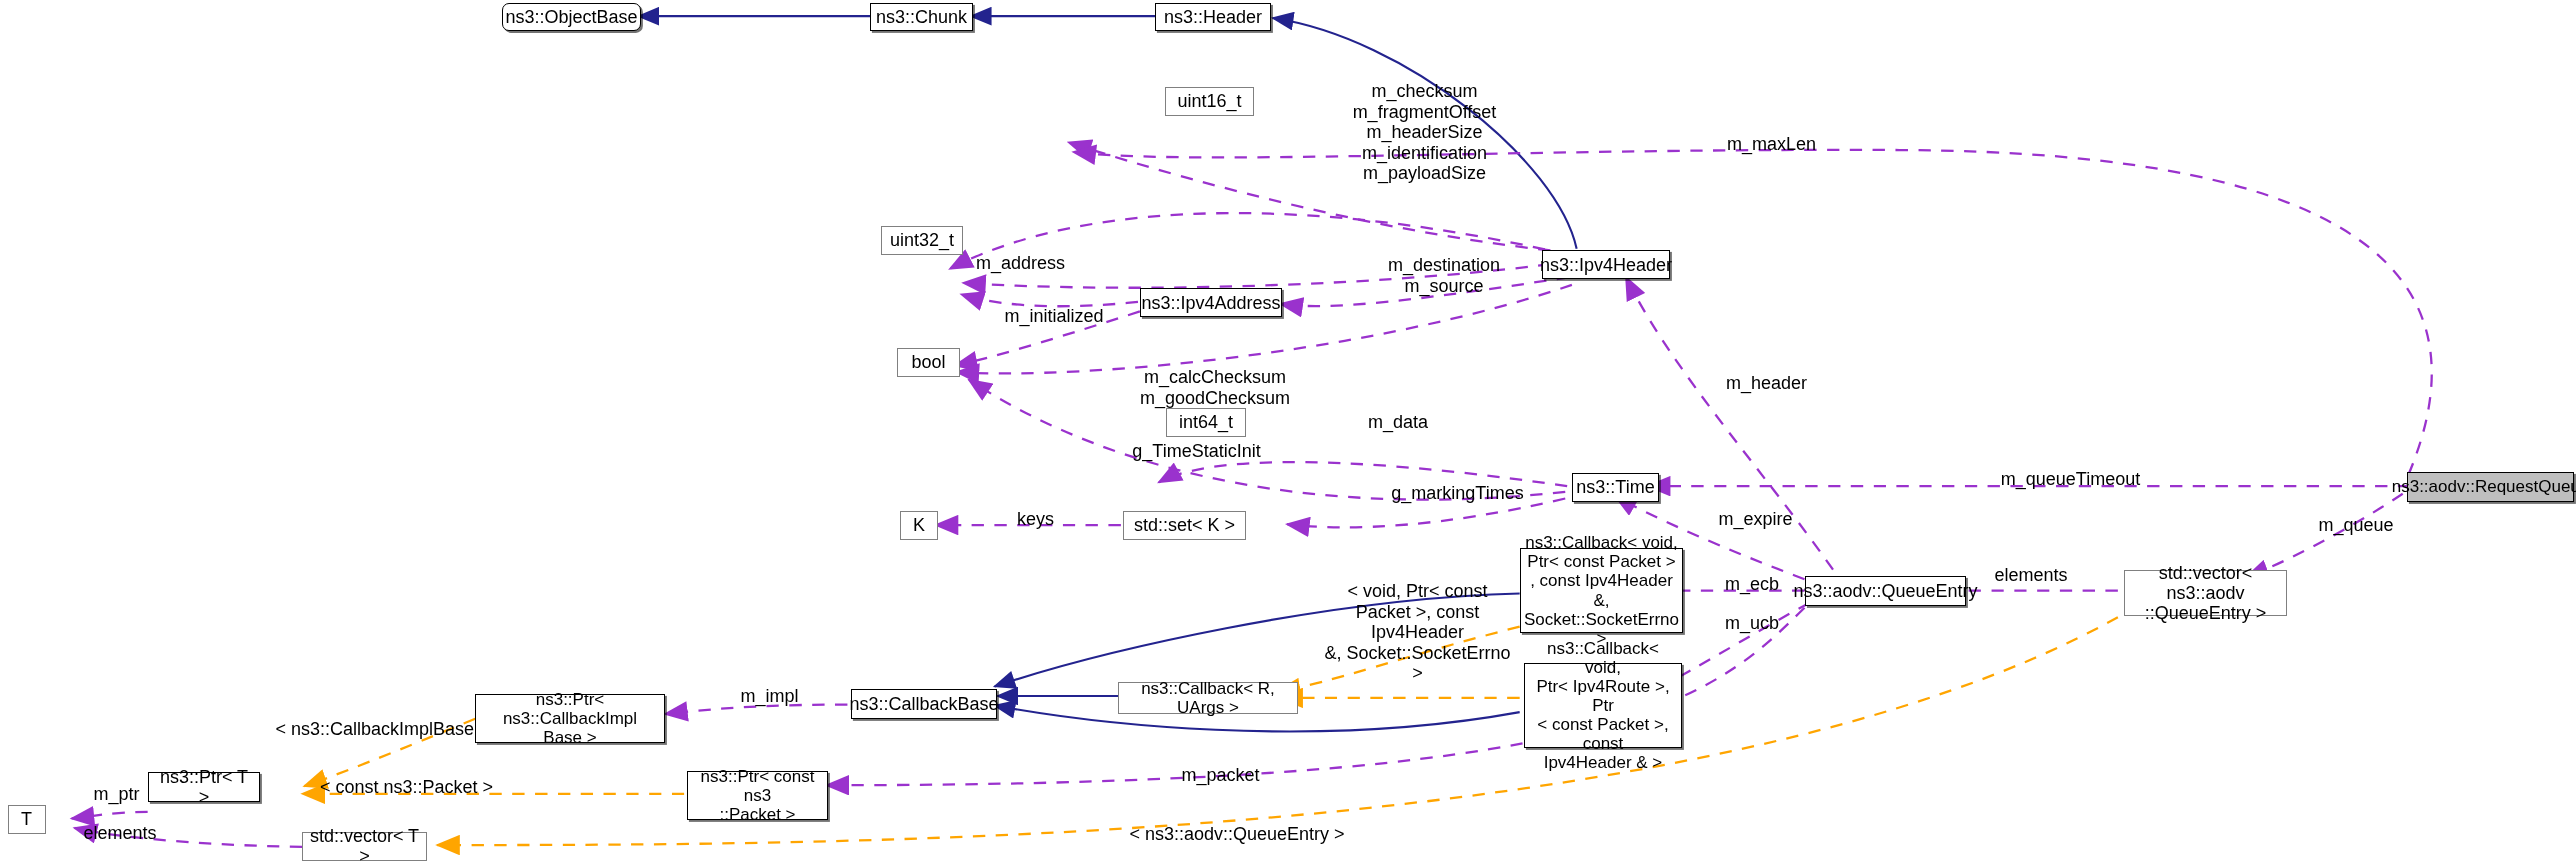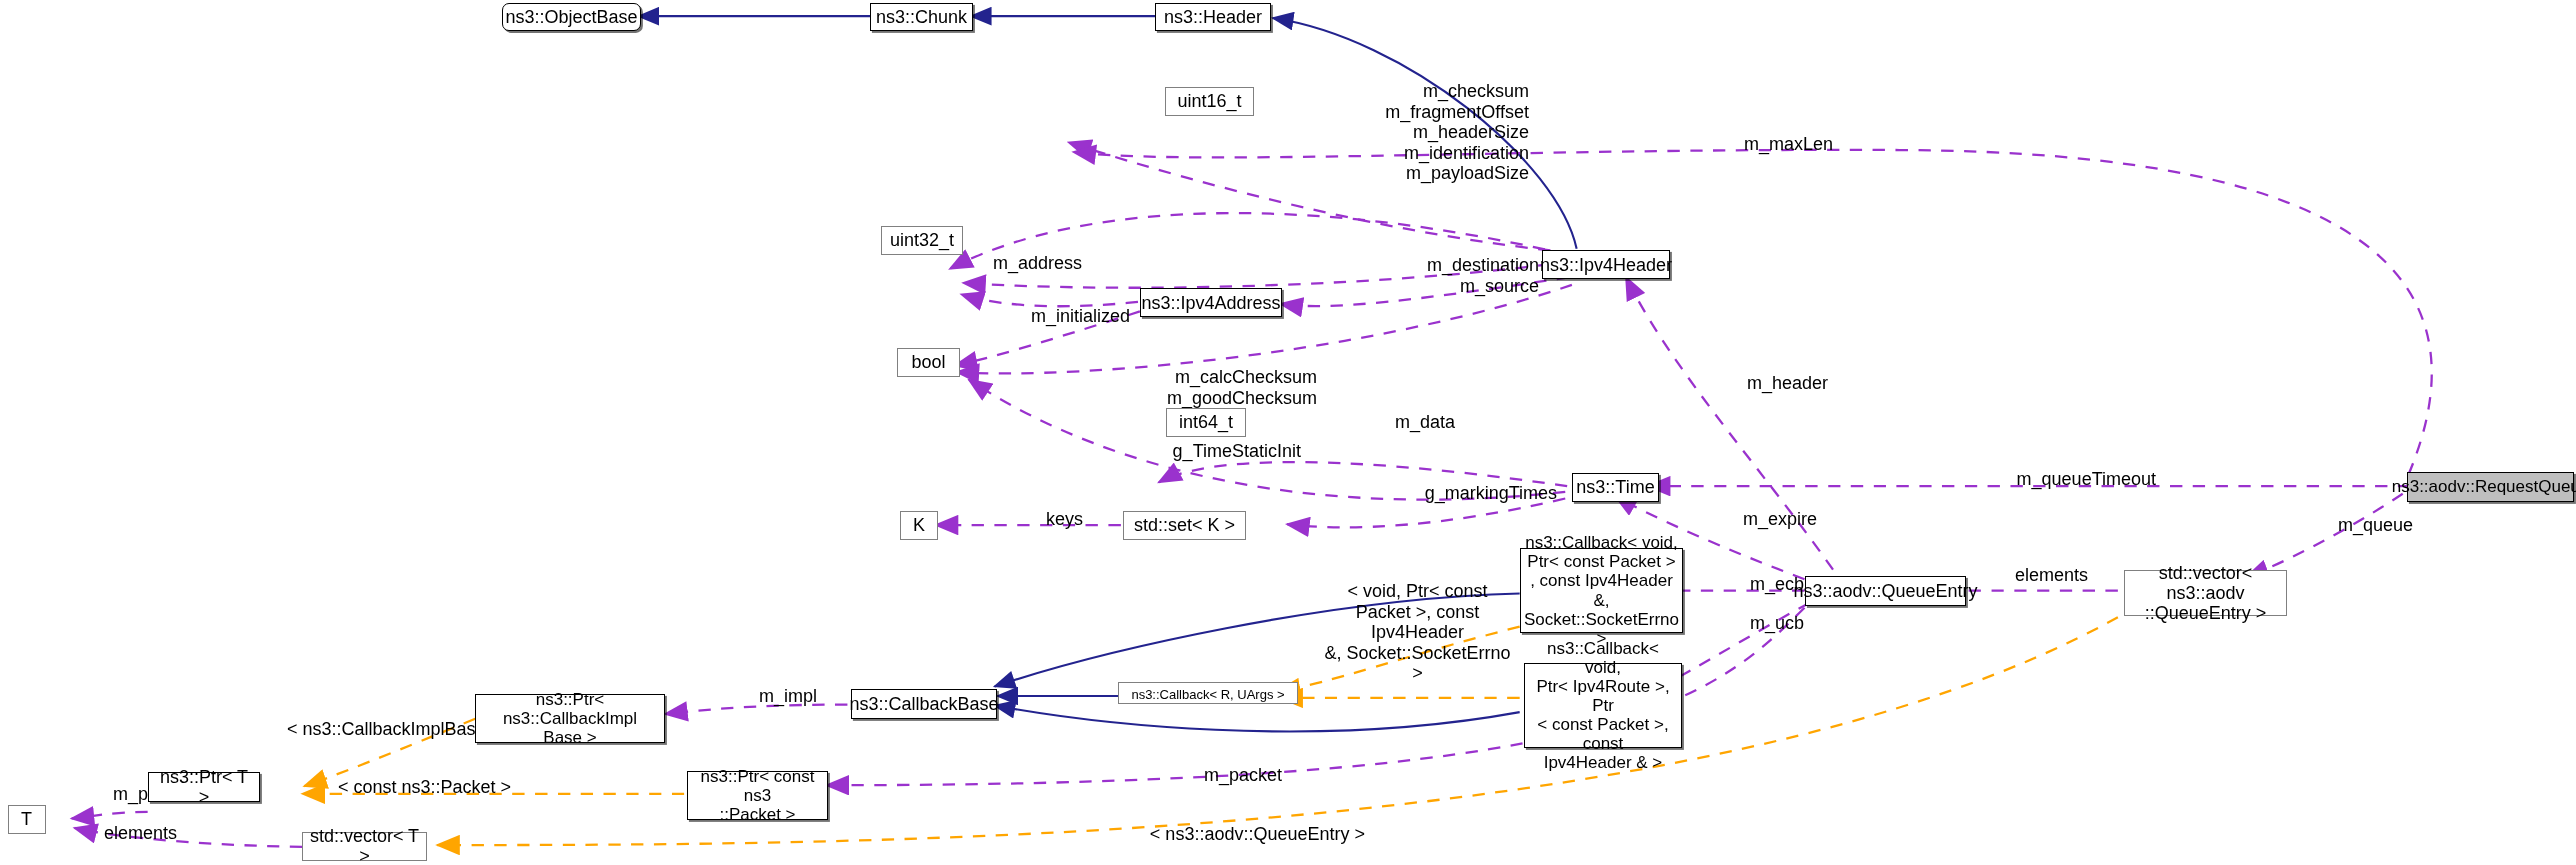--- a/index.html
+++ b/index.html
@@ -47,21 +47,21 @@
     background: #bfbfbf;
     border: 1.9px solid #000000;
     box-shadow: 1.9px 1.9px 0 rgba(0,0,0,0.55);
   }
   .edge-label {
     position: absolute;
     font-size: 18px;
     line-height: 1.15;
     color: #000000;
     white-space: pre-line;
-    text-align: right;
+    text-align: center;
     z-index: 4;
     background: transparent;
   }
   .edge-label.multi { line-height: 1.14; }
 </style>
 </head>
 <body>
 
 <div id="diagram">
 
@@ -229,21 +229,21 @@
     <span>ns3::Callback&lt; void,
 Ptr&lt; Ipv4Route &gt;, Ptr
 &lt; const Packet &gt;, const
 Ipv4Header &amp; &gt;</span>
   </div>
 
   <div class="node strong" style="left:851px; top:689px; width:146px; height:30px;">
     <span>ns3::CallbackBase</span>
   </div>
 
-  <div class="node" style="left:1118px; top:682px; width:180px; height:22px; font-size:13px;align-items:flex-end;">
+  <div class="node" style="left:1118px; top:682px; width:180px; height:32px; font-size:17px;">
     <span>ns3::Callback&lt; R, UArgs &gt;</span>
   </div>
 
   <div class="node strong" style="left:475px; top:694px; width:190px; height:49px; font-size:17px;">
     <span>ns3::Ptr&lt; ns3::CallbackImpl
 Base &gt;</span>
   </div>
 
   <div class="node strong" style="left:148px; top:772px; width:112px; height:30px;">
     <span>ns3::Ptr&lt; T &gt;</span>

